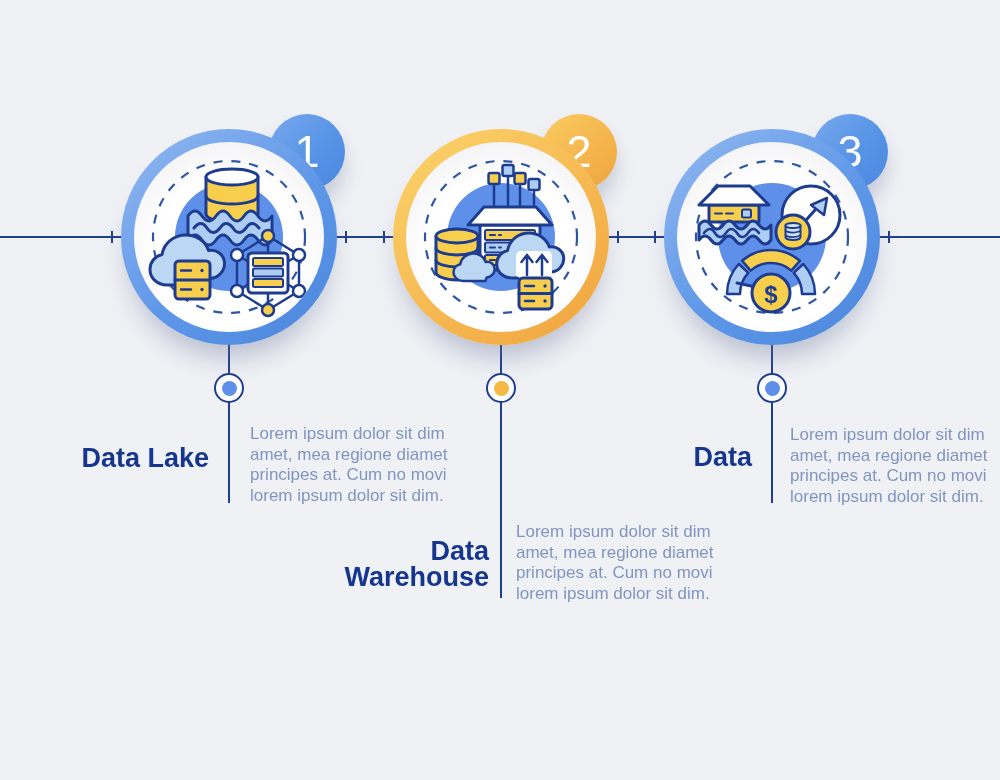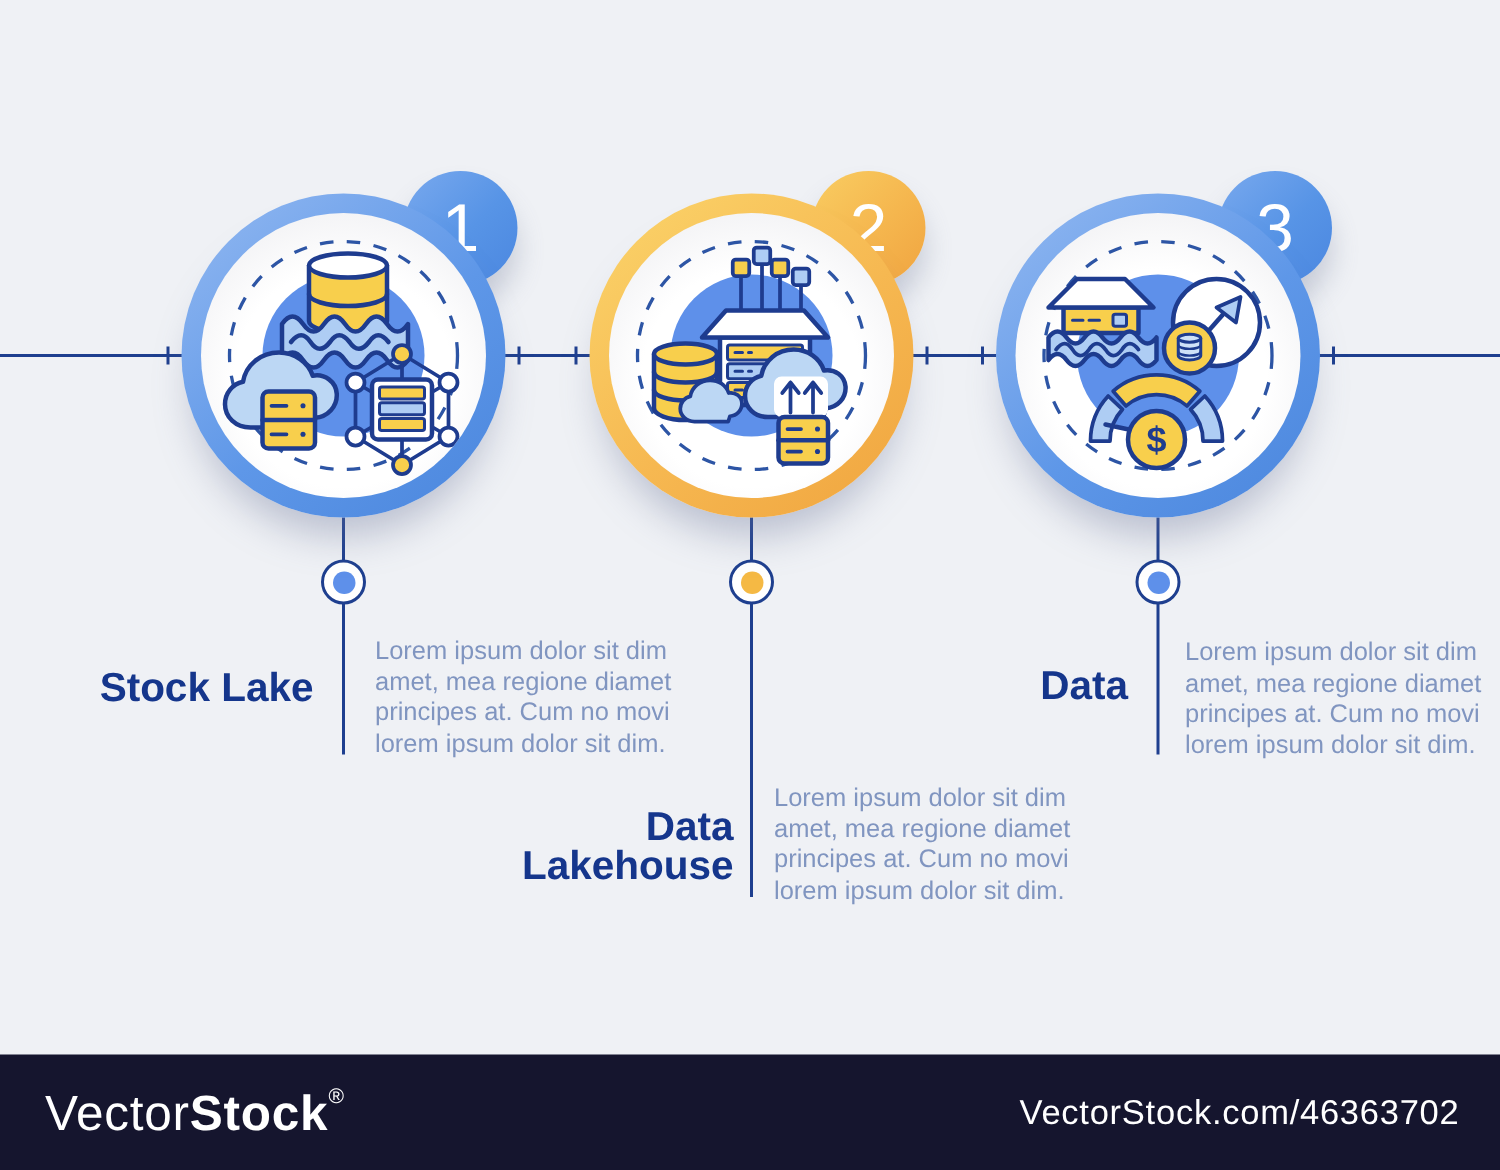--- a/index.html
+++ b/index.html
@@ -108,21 +108,21 @@
           <circle cx="93" cy="103" r="6" fill="#ffffff" stroke-width="2.5"></circle>
         </g>
       </svg>
     </div>
   </div>
   <div class="connector" style="left:228px;height:158px"></div>
   <div class="marker" style="left:214px">
     <div class="marker-dot dot--blue"></div>
   </div>
   <div class="step-title" style="right:791px;top:445px">
-    <div>Stock Lake</div>
+    <div>Data Lake</div>
     <div></div>
   </div>
   <div class="step-body" style="left:250px;top:424px">
     <div>Lorem ipsum dolor sit dim</div>
     <div>amet, mea regione diamet</div>
     <div>principes at. Cum no movi</div>
     <div>lorem ipsum dolor sit dim.</div>
   </div>
 
   <div class="badge badge--yellow" style="left:541px;top:114px">
@@ -166,21 +166,21 @@
         </g>
       </svg>
     </div>
   </div>
   <div class="connector" style="left:500px;height:253px"></div>
   <div class="marker" style="left:486px">
     <div class="marker-dot dot--yellow"></div>
   </div>
   <div class="step-title" style="right:511px;top:538px">
     <div>Data</div>
-    <div>Lakehouse</div>
+    <div>Warehouse</div>
   </div>
   <div class="step-body" style="left:516px;top:522px">
     <div>Lorem ipsum dolor sit dim</div>
     <div>amet, mea regione diamet</div>
     <div>principes at. Cum no movi</div>
     <div>lorem ipsum dolor sit dim.</div>
   </div>
 
   <div class="badge badge--blue" style="left:812px;top:114px">
     <span>3</span>
@@ -224,20 +224,14 @@
   <div class="step-title" style="right:248px;top:444px">
     <div>Data</div>
   </div>
   <div class="step-body" style="left:790px;top:425px">
     <div>Lorem ipsum dolor sit dim</div>
     <div>amet, mea regione diamet</div>
     <div>principes at. Cum no movi</div>
     <div>lorem ipsum dolor sit dim.</div>
   </div>
 
-  <div class="footer">
-    <div class="logo">
-      <span class="lt">Vector</span><span class="bd">Stock</span><span class="reg">®</span>
-    </div>
-    <div class="footer-url">VectorStock.com/46363702</div>
-  </div>
 
 </div>
 
 </body></html>

